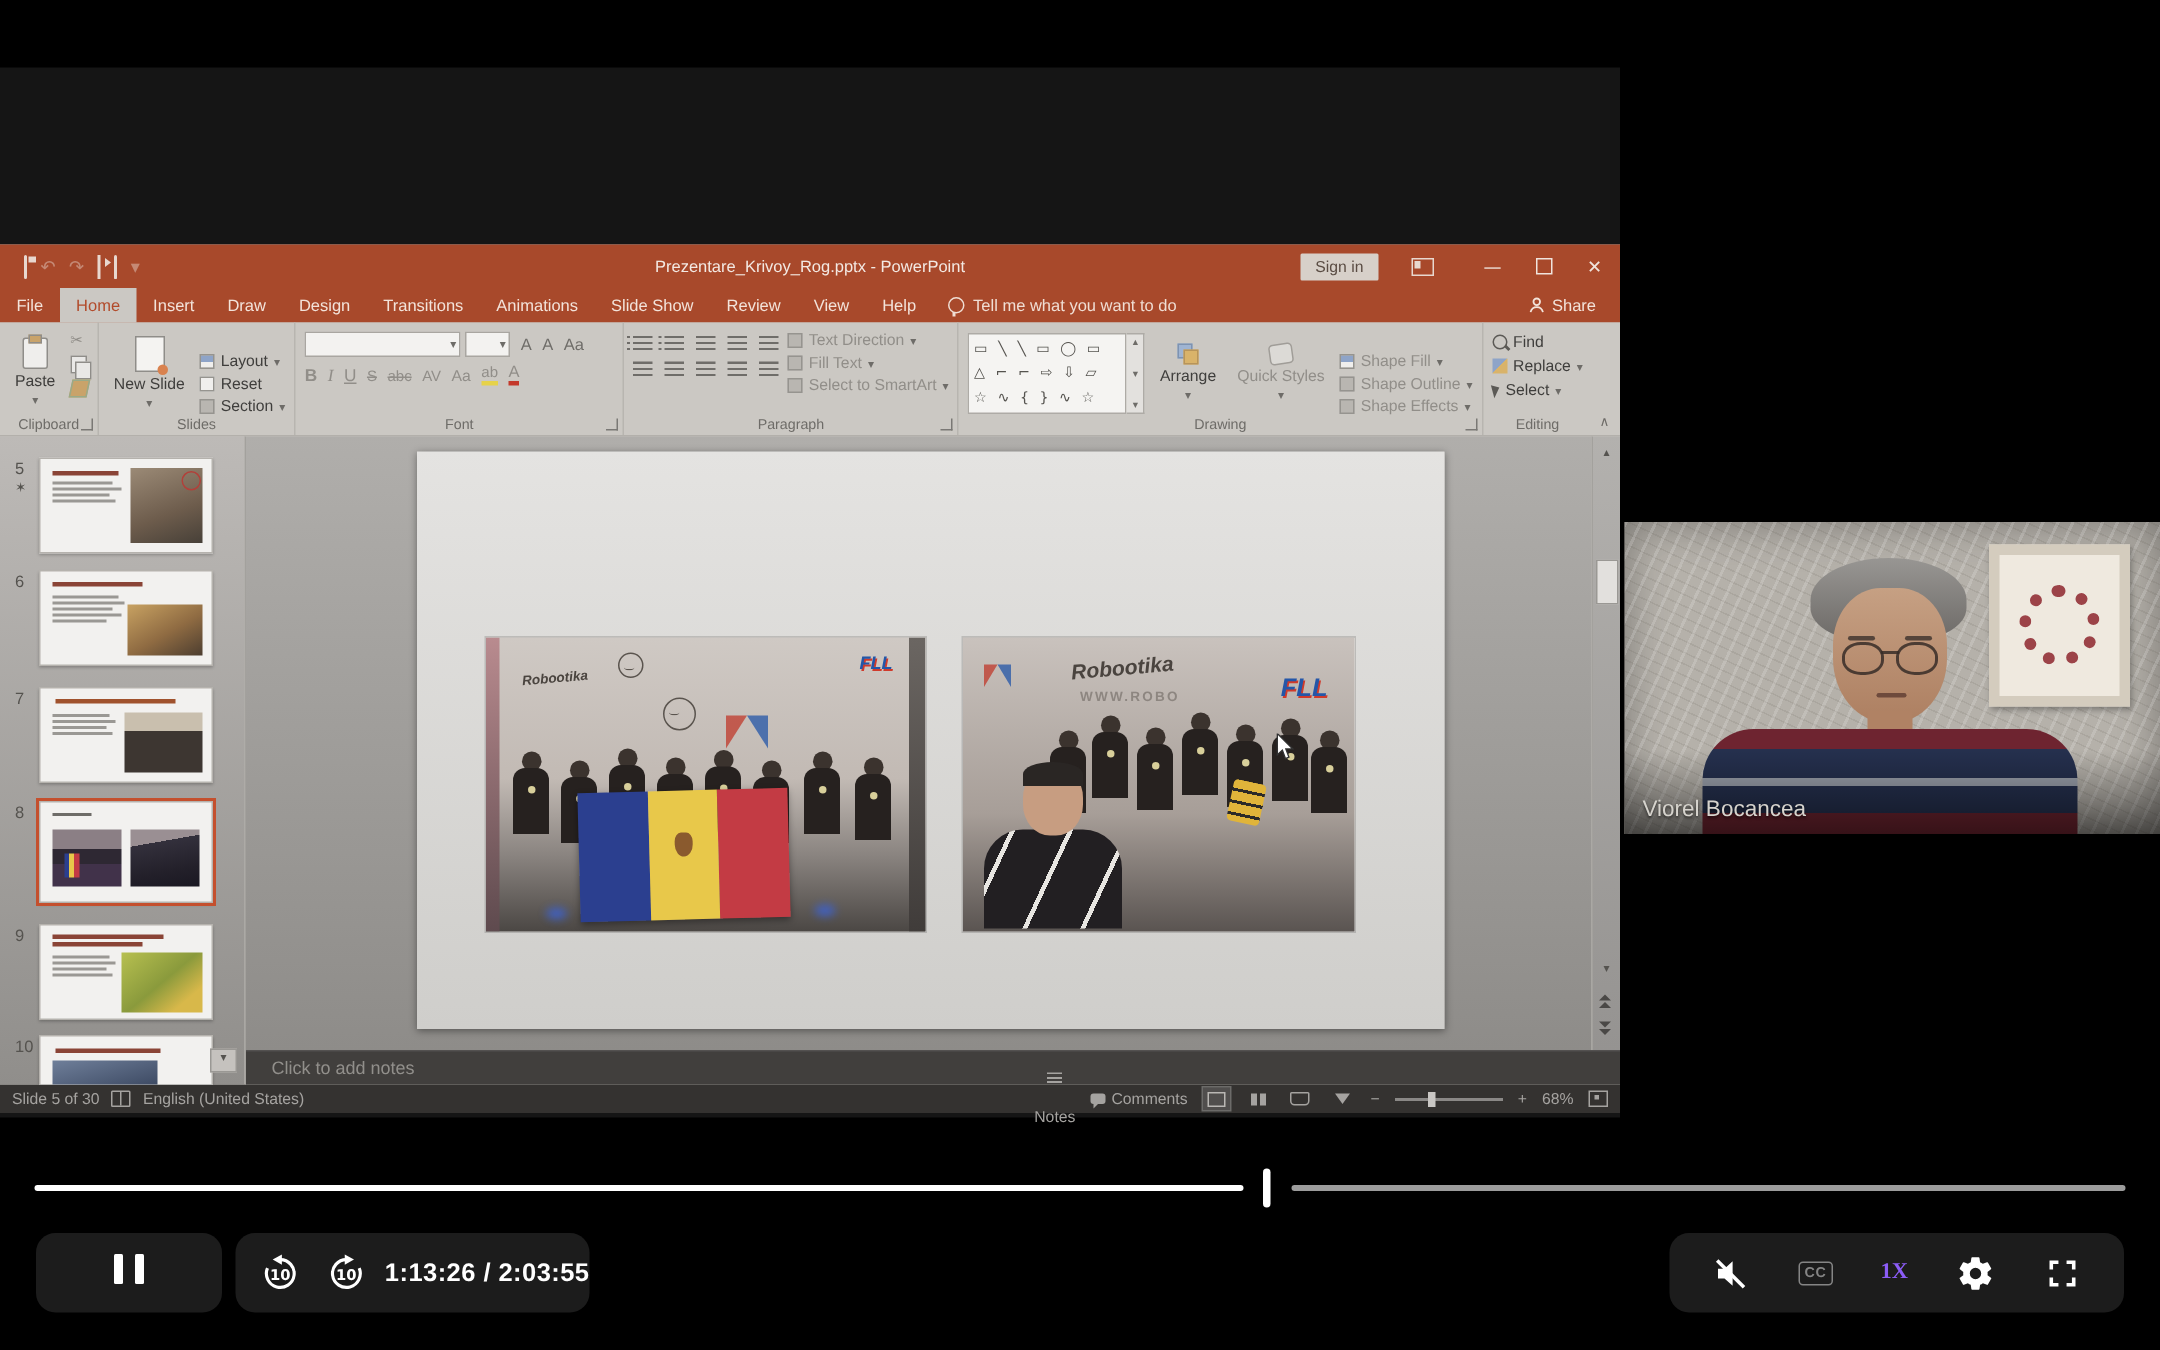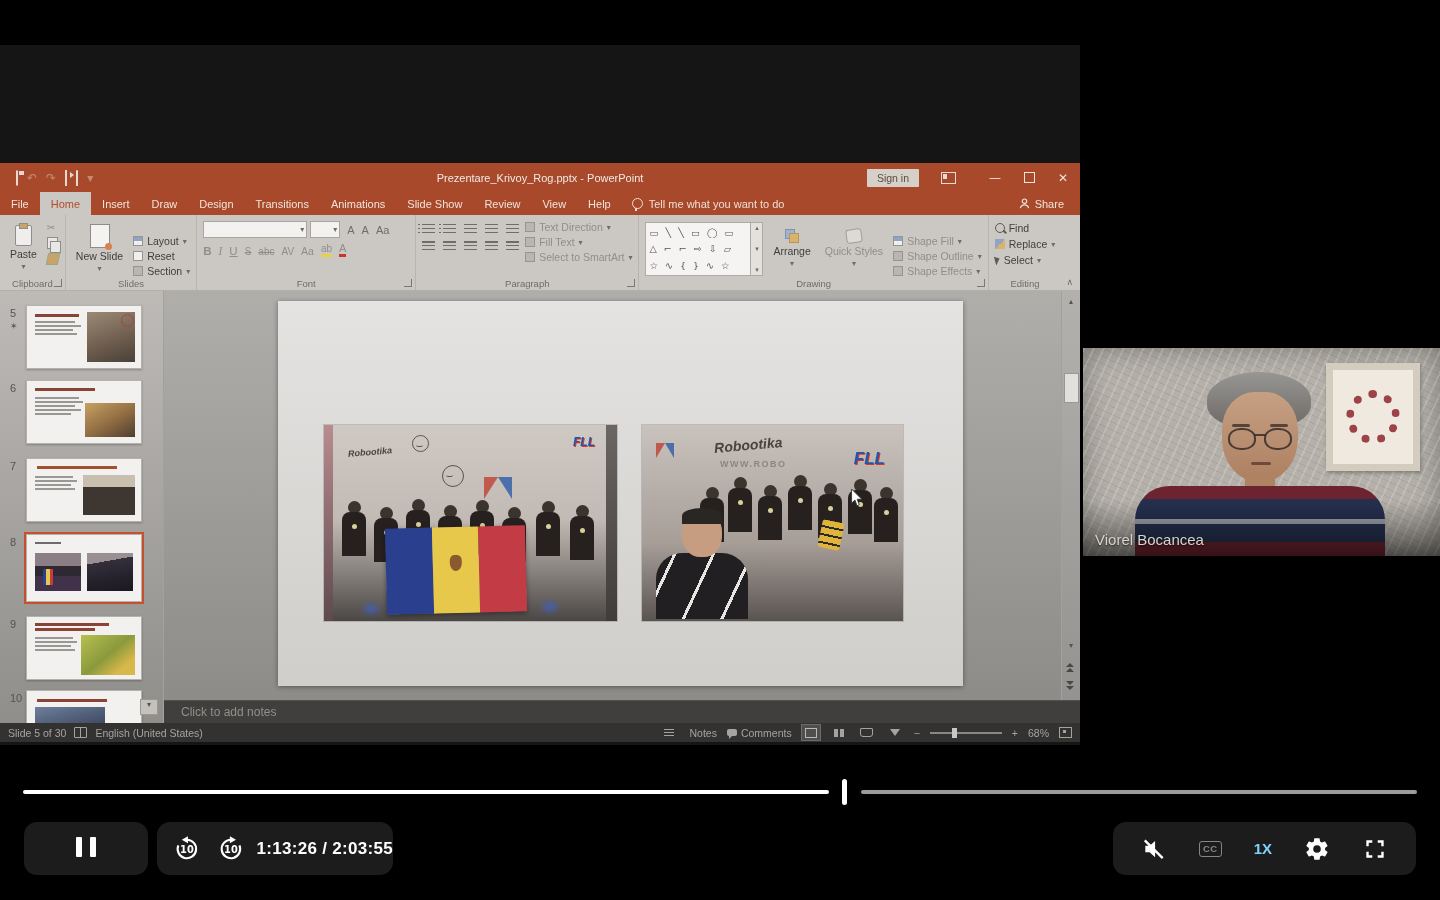--- a/index.html
+++ b/index.html
@@ -209,21 +209,21 @@
 
   .pill{position:absolute;top:822px;height:53px;background:#1c1c1c;border-radius:13px;display:flex;align-items:center;}
   #pause-pill{left:24px;width:124px;justify-content:center;}
   .pausebars span{display:inline-block;width:6px;height:20px;background:#fff;margin:0 4px;border-radius:1px;}
   #skip-pill{left:157px;width:236px;padding:0;}
   #skip-pill svg{margin-left:16px;}
   .timewrap{margin-left:12px;font-size:17px;font-weight:bold;color:#fff;letter-spacing:.3px;white-space:nowrap;}
   .timewrap .sep{margin:0 5px;color:#fff;}
   #right-pill{left:1113px;width:303px;justify-content:space-between;padding:0 28px;box-sizing:border-box;}
   .ccbox{border:1.6px solid #858585;border-radius:3px;color:#858585;font-size:9.5px;font-weight:bold;padding:1.5px 3px;letter-spacing:.5px;}
-  .rate{color:#7dd3fc;font-size:15px;font-weight:bold;}
+  .rate{color:#8b5cf6;font-size:15px;font-weight:bold;font-family:Liberation Serif, serif;}
 
   
   #cursor{position:absolute;left:850px;top:489px;z-index:50;}
 </style>
 </head>
 <body>
 
 <div class="stage">
 
   <div id="video-area">
@@ -642,21 +642,21 @@
           </div>
         </div>
       </div>
 
       <div class="statusbar">
         <span>Slide 5 of 30</span>
         <span class="sb-spell"></span>
         <span>English (United States)</span>
         <span class="sb-spacer"></span>
         <div class="sb-right">
-          <span style="display:flex;align-items:center;gap:16px;">
+          <span style="display:flex;align-items:center;gap:16px;flex-direction:column;">
               <span class="sb-notes-ic"></span>
               <span>Notes</span>
             </span>
           <span style="display:flex;align-items:center;gap:4px;">
               <span class="sb-comm-ic"></span>
               <span>Comments</span>
             </span>
           <span class="vwbtn active">
               <span class="vw-normal"></span>
             </span>

